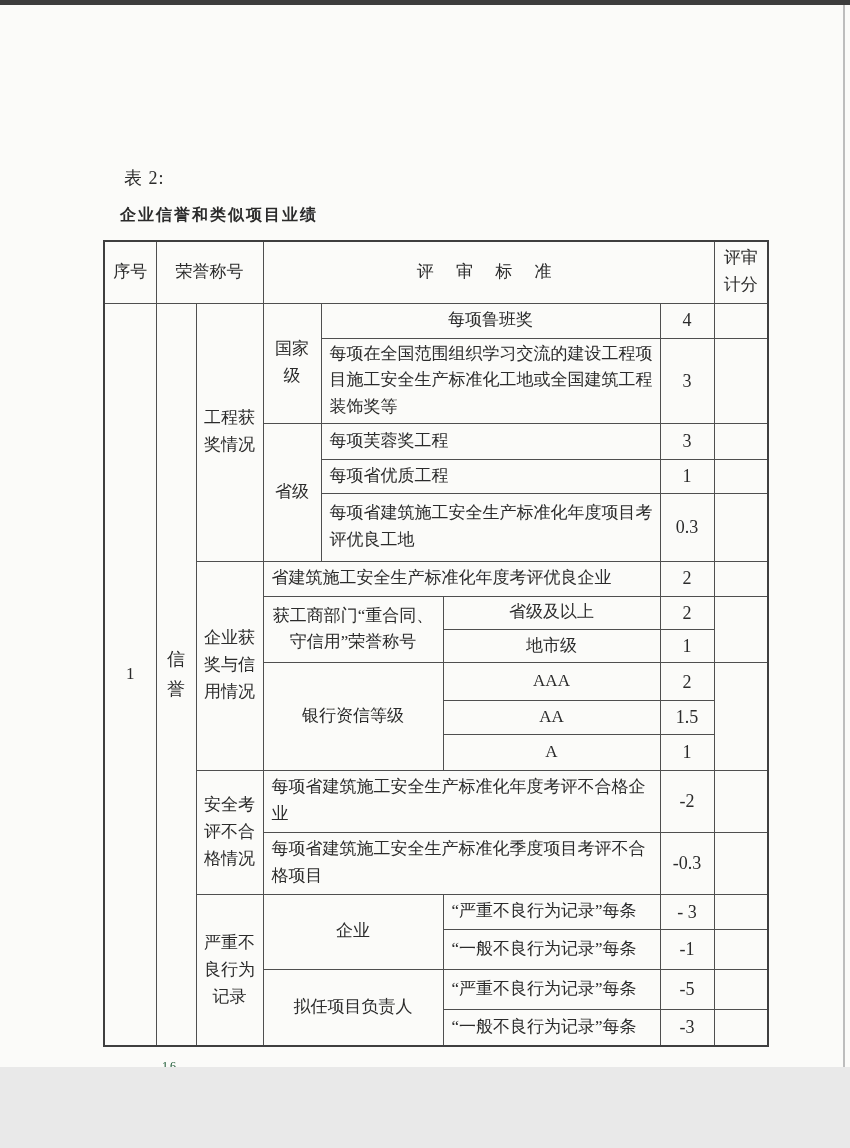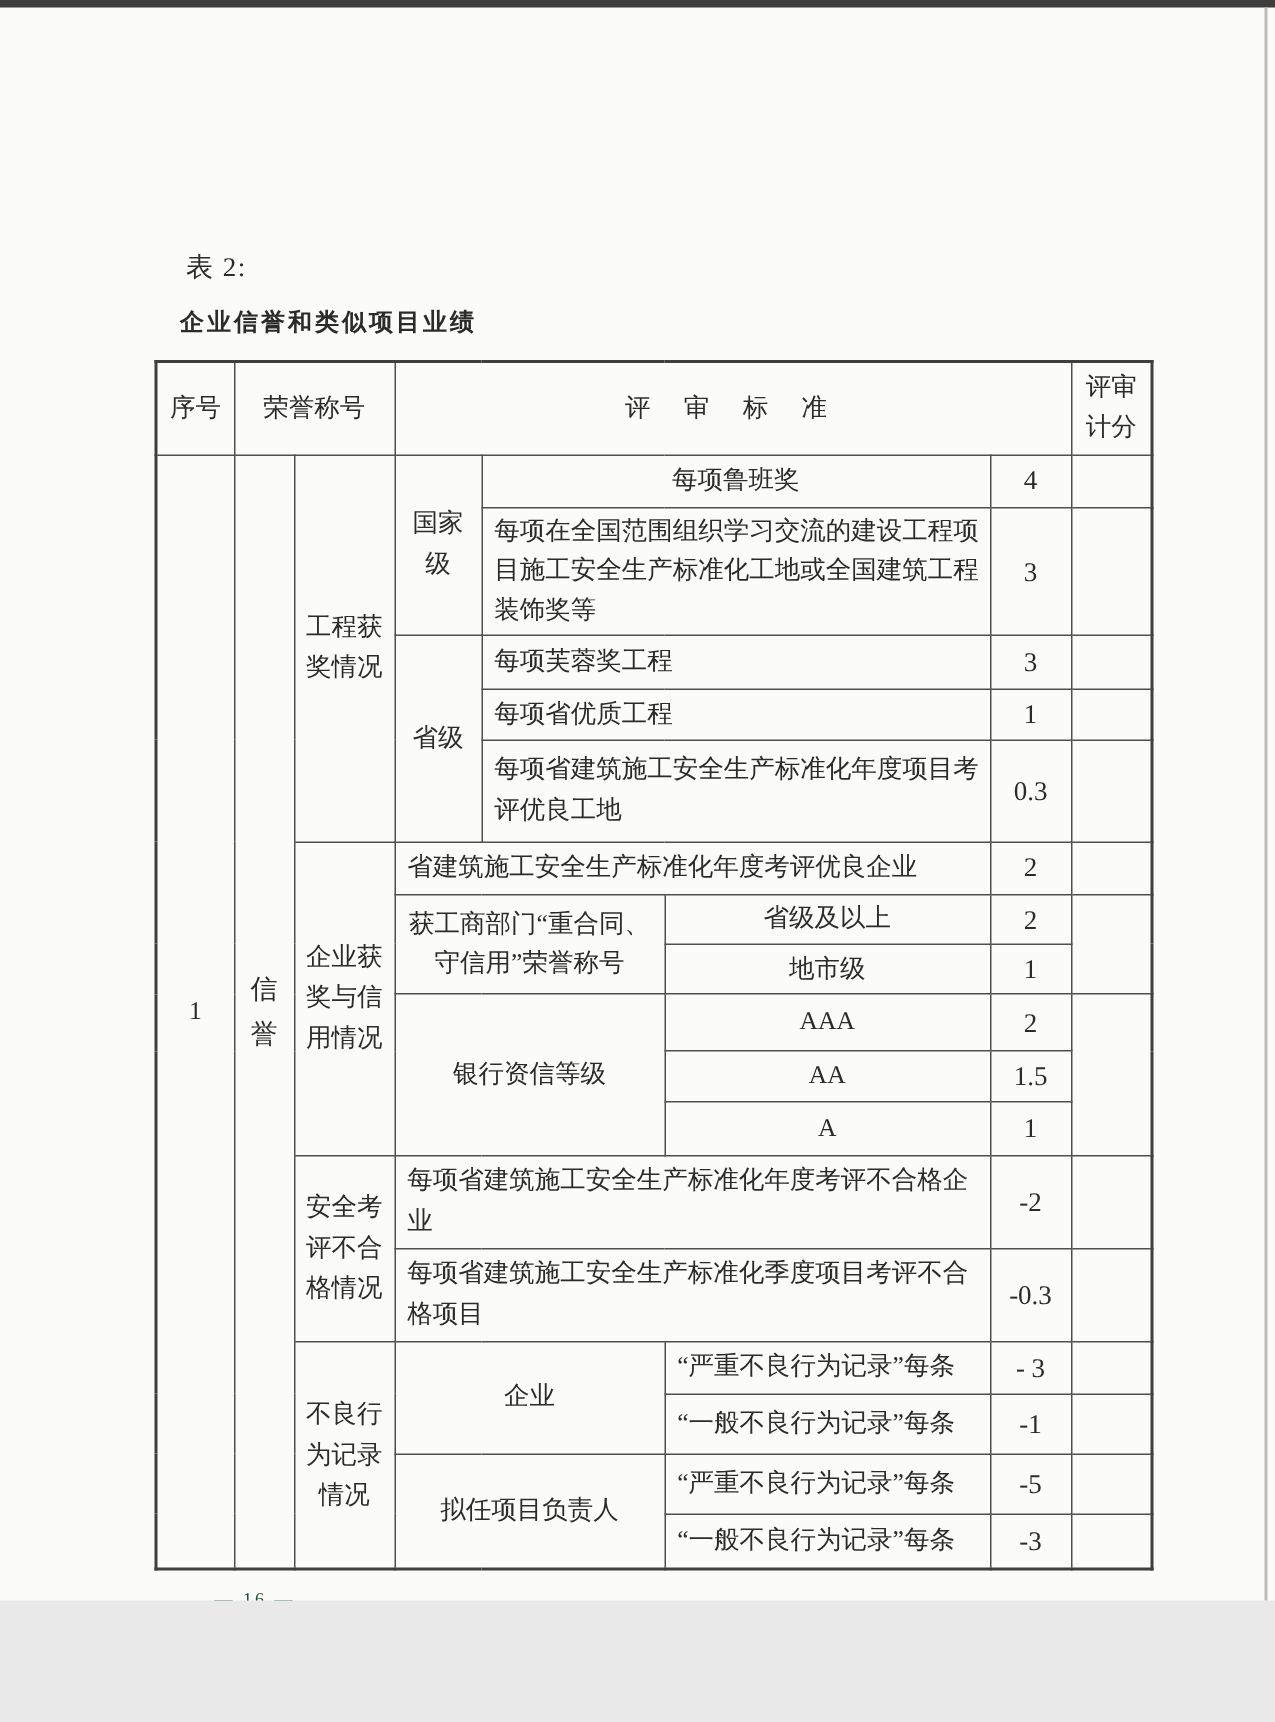--- a/index.html
+++ b/index.html
@@ -135,21 +135,21 @@
         <td class="score">-2</td>
         <td></td>
       </tr>
       <tr style="height:62px">
         <td colspan="3" class="left">每项省建筑施工安全生产标准化季度项目考评不合格项目</td>
         <td class="score">-0.3</td>
         <td></td>
       </tr>
 
       <tr style="height:35px">
-        <td rowspan="4">不良行为记录情况</td>
+        <td rowspan="4">严重不良行为记录</td>
         <td rowspan="2" colspan="2">企业</td>
         <td class="left">“严重不良行为记录”每条</td>
         <td class="score">- 3</td>
         <td></td>
       </tr>
       <tr style="height:40px">
         <td class="left">“一般不良行为记录”每条</td>
         <td class="score">-1</td>
         <td></td>
       </tr>

